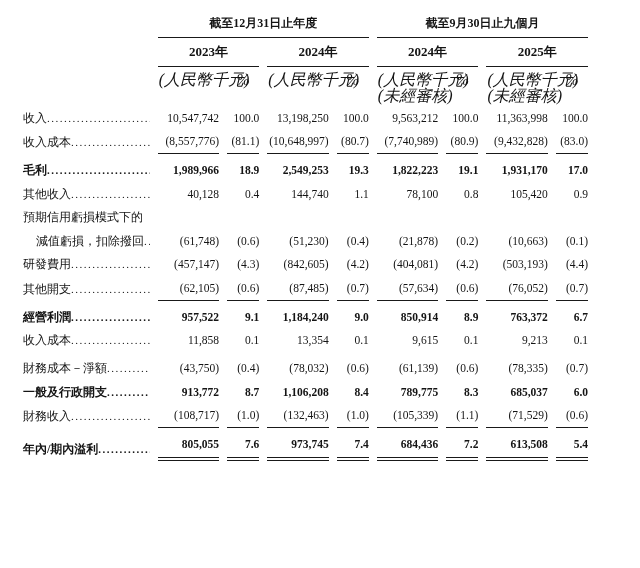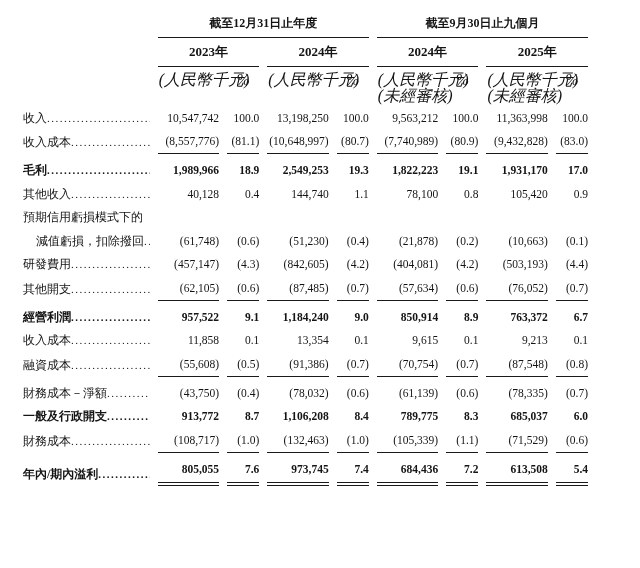--- a/index.html
+++ b/index.html
@@ -271,36 +271,20 @@
     </td>
   <td class="num amt">11,858</td>
           <td class="num pct">0.1</td>
           <td class="num amt">13,354</td>
           <td class="num pct">0.1</td>
           <td class="num amt">9,615</td>
           <td class="num pct">0.1</td>
           <td class="num amt">9,213</td>
           <td class="num pct">0.1</td>
         </tr>
-        <tr class="rule-single">
-    <td class="label-cell">
-      <span class="lblwrap">
-        <span class="lbl">融資成本</span>
-        <span class="dots"></span>
-      </span>
-    </td>
-  <td class="num amt">(55,608)</td>
-          <td class="num pct">(0.5)</td>
-          <td class="num amt">(91,386)</td>
-          <td class="num pct">(0.7)</td>
-          <td class="num amt">(70,754)</td>
-          <td class="num pct">(0.7)</td>
-          <td class="num amt">(87,548)</td>
-          <td class="num pct">(0.8)</td>
-        </tr>
         <tr class="pad-top">
     <td class="label-cell">
       <span class="lblwrap">
         <span class="lbl">財務成本－淨額</span>
         <span class="dots"></span>
       </span>
     </td>
   <td class="num amt">(43,750)</td>
           <td class="num pct">(0.4)</td>
           <td class="num amt">(78,032)</td>
@@ -322,21 +306,21 @@
           <td class="num amt">1,106,208</td>
           <td class="num pct">8.4</td>
           <td class="num amt">789,775</td>
           <td class="num pct">8.3</td>
           <td class="num amt">685,037</td>
           <td class="num pct">6.0</td>
         </tr>
         <tr class="rule-single">
     <td class="label-cell">
       <span class="lblwrap">
-        <span class="lbl">財務成本</span>
+        <span class="lbl">財務收入</span>
         <span class="dots"></span>
       </span>
     </td>
   <td class="num amt">(108,717)</td>
           <td class="num pct">(1.0)</td>
           <td class="num amt">(132,463)</td>
           <td class="num pct">(1.0)</td>
           <td class="num amt">(105,339)</td>
           <td class="num pct">(1.1)</td>
           <td class="num amt">(71,529)</td>

